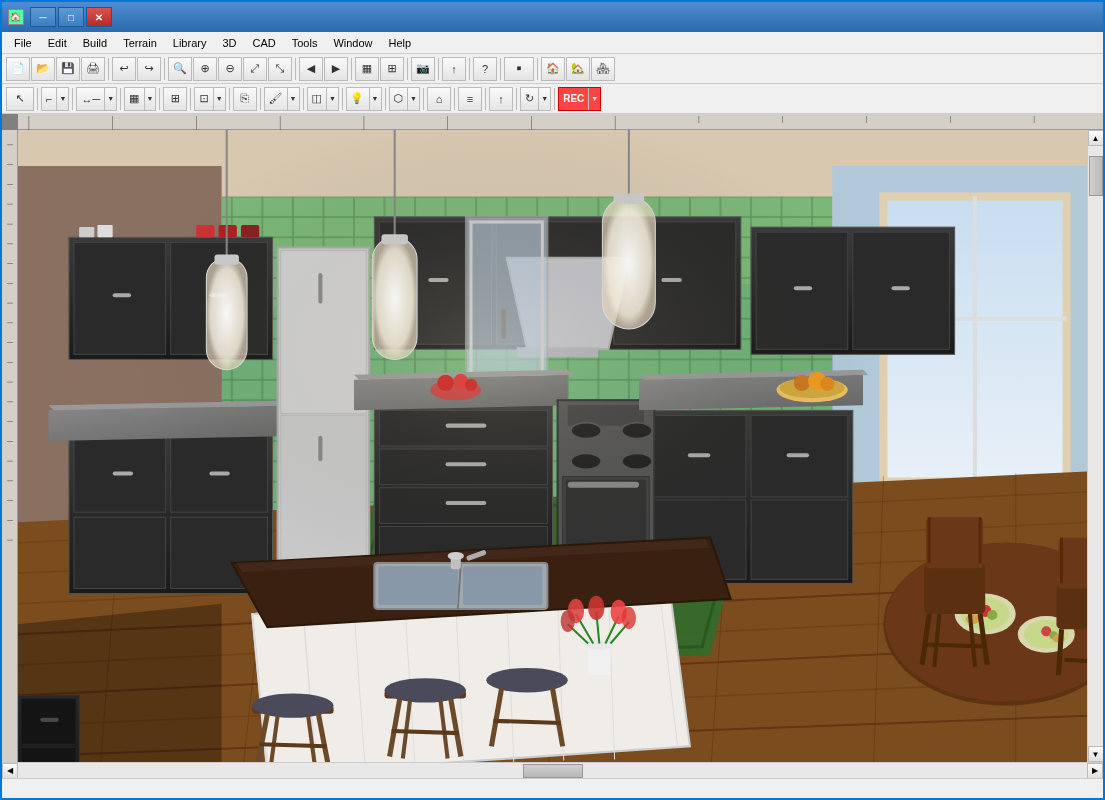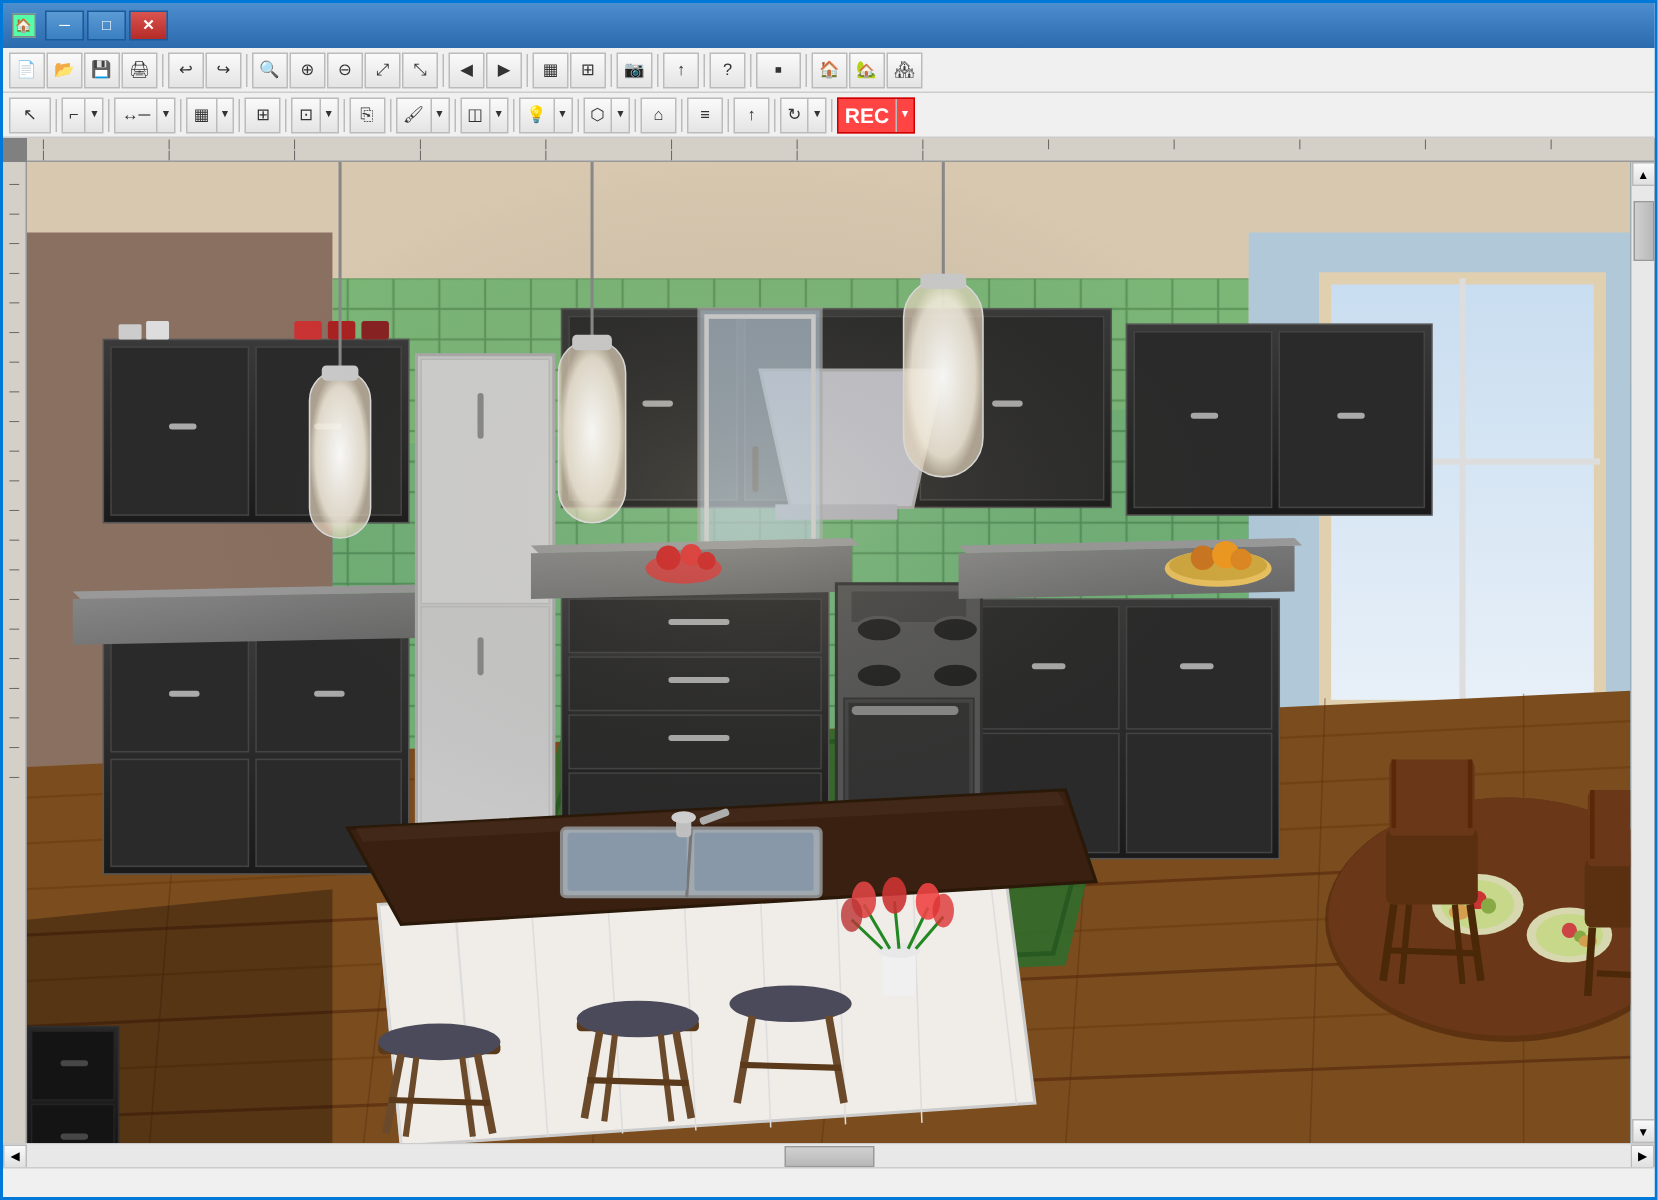--- a/index.html
+++ b/index.html
@@ -312,20 +312,32 @@
 
   <div class="title-bar">
     <div class="title-bar-icon">🏠</div>
     <div class="title-bar-controls">
       <div class="title-btn">─</div>
       <div class="title-btn">□</div>
       <div class="title-btn close">✕</div>
     </div>
   </div>
 
+  <div class="menu-bar">
+    <div class="menu-item">File</div>
+    <div class="menu-item">Edit</div>
+    <div class="menu-item">Build</div>
+    <div class="menu-item">Terrain</div>
+    <div class="menu-item">Library</div>
+    <div class="menu-item">3D</div>
+    <div class="menu-item">CAD</div>
+    <div class="menu-item">Tools</div>
+    <div class="menu-item">Window</div>
+    <div class="menu-item">Help</div>
+  </div>
 
   <div class="toolbar">
     <div class="tb-btn" title="New">📄</div>
     <div class="tb-btn" title="Open">📂</div>
     <div class="tb-btn" title="Save">💾</div>
     <div class="tb-btn" title="Print">🖨</div>
     <div class="tb-sep-line"></div>
     <div class="tb-btn" title="Undo">↩</div>
     <div class="tb-btn" title="Redo">↪</div>
     <div class="tb-sep-line"></div>
@@ -406,21 +418,21 @@
     <div class="tb-btn" title="Stairs">≡</div>
     <div class="tb-sep-line"></div>
     <div class="tb-btn" title="Move Up">↑</div>
     <div class="tb-sep-line"></div>
     <div class="tb-btn-dd" title="Rotate">
       <span class="main-part">↻</span>
         <span class="arrow-part">▼</span>
     </div>
     <div class="tb-sep-line"></div>
     <div class="tb-btn-dd" title="Record" style="background:#ff4444; border-color:#cc0000; color:white;">
-      <span class="main-part" style="font-weight:bold; font-size:14px; color:white;">REC</span>
+      <span class="main-part" style="font-weight:bold; font-size:10px; color:white;">REC</span>
         <span class="arrow-part" style="color:white;">▼</span>
     </div>
   </div>
 
   <div class="main-area">
     <div class="canvas-container">
 
       <div class="ruler-top" style="margin-left:16px; width:calc(100% - 16px);">
         <span style="font-size:7px; color:#555; letter-spacing:40px; padding-left:8px;">|  |  |  |  |  |  |  |  |  |  |  |  |  |  |  |  |  |  |  |  |</span>
       </div>

